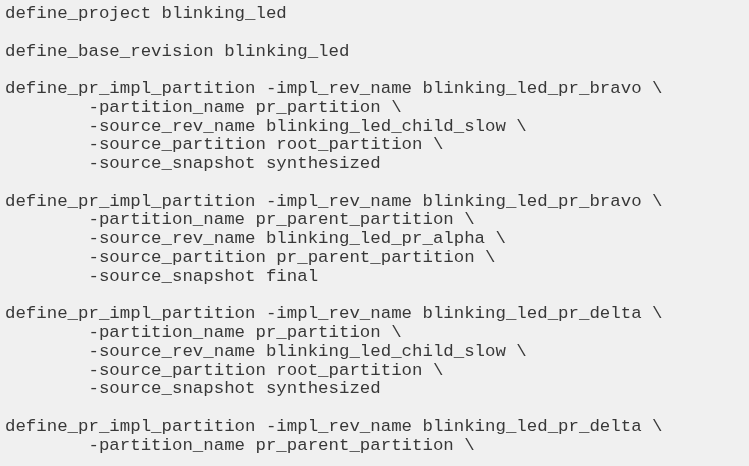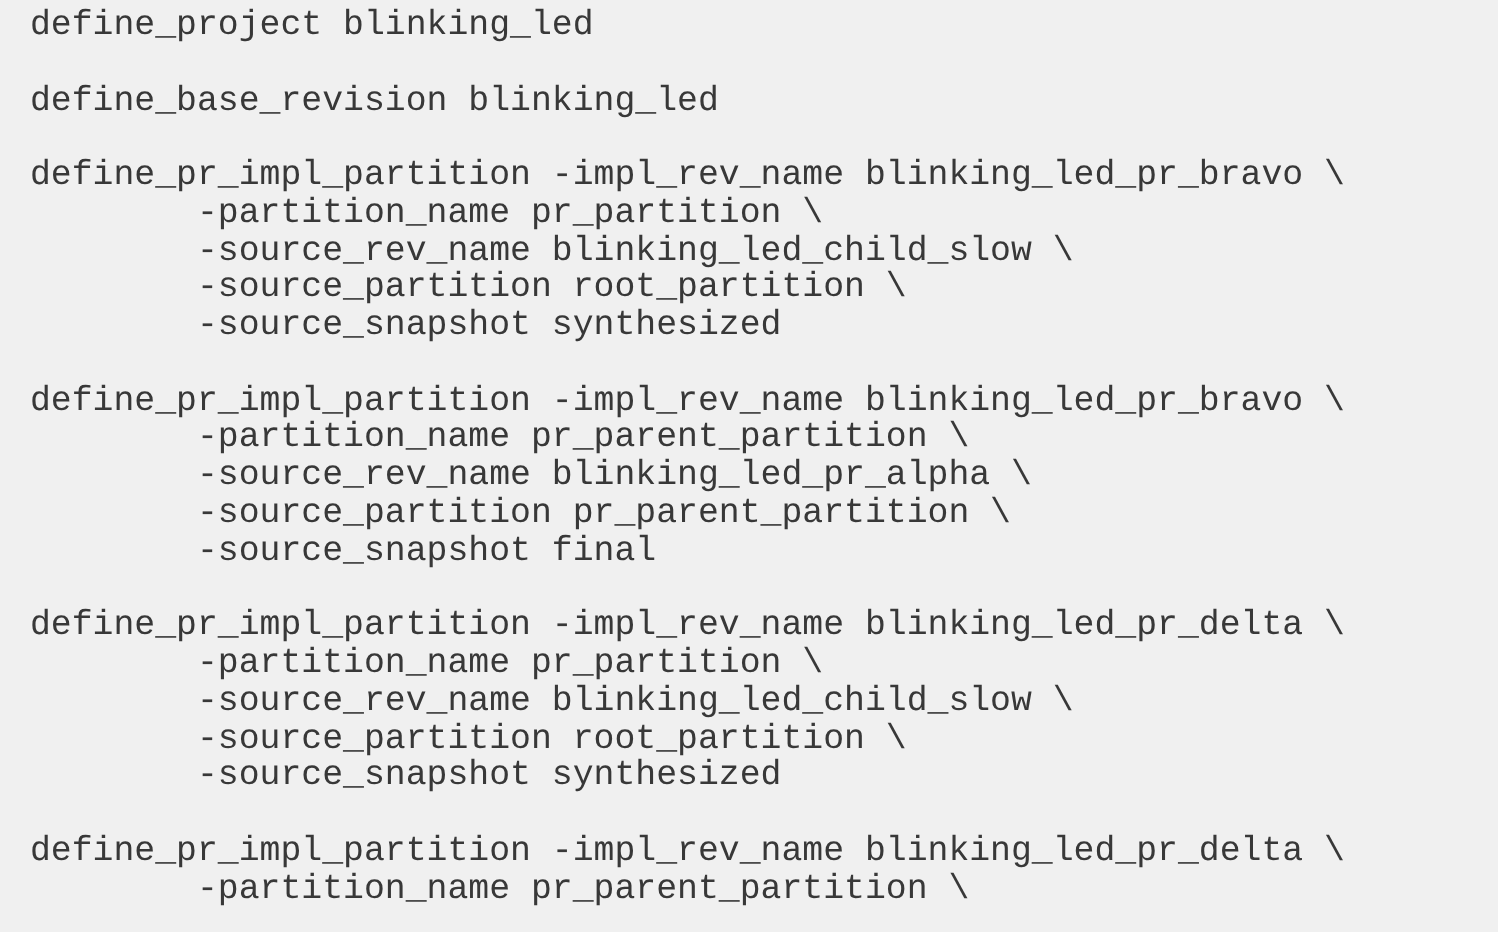--- a/index.html
+++ b/index.html
@@ -23,19 +23,18 @@
     padding: 5px 4px 0 5px;
     font-family: "Liberation Mono", "DejaVu Sans Mono", monospace;
     font-size: 17.4px;
     line-height: 18.78px;
     color: var(--fg);
     white-space: pre;
     overflow: hidden;
   }
   .code-line {
     height: 18.78px;
-    margin-left: 10px;
   }
 </style>
 </head>
 <body>
 
 <div class="code-listing"><div class="code-line">define_project blinking_led</div><div class="code-line">&nbsp;</div><div class="code-line">define_base_revision blinking_led</div><div class="code-line">&nbsp;</div><div class="code-line">define_pr_impl_partition -impl_rev_name blinking_led_pr_bravo \</div><div class="code-line">        -partition_name pr_partition \</div><div class="code-line">        -source_rev_name blinking_led_child_slow \</div><div class="code-line">        -source_partition root_partition \</div><div class="code-line">        -source_snapshot synthesized</div><div class="code-line">&nbsp;</div><div class="code-line">define_pr_impl_partition -impl_rev_name blinking_led_pr_bravo \</div><div class="code-line">        -partition_name pr_parent_partition \</div><div class="code-line">        -source_rev_name blinking_led_pr_alpha \</div><div class="code-line">        -source_partition pr_parent_partition \</div><div class="code-line">        -source_snapshot final</div><div class="code-line">&nbsp;</div><div class="code-line">define_pr_impl_partition -impl_rev_name blinking_led_pr_delta \</div><div class="code-line">        -partition_name pr_partition \</div><div class="code-line">        -source_rev_name blinking_led_child_slow \</div><div class="code-line">        -source_partition root_partition \</div><div class="code-line">        -source_snapshot synthesized</div><div class="code-line">&nbsp;</div><div class="code-line">define_pr_impl_partition -impl_rev_name blinking_led_pr_delta \</div><div class="code-line">        -partition_name pr_parent_partition \</div></div>
 
 </body></html>

